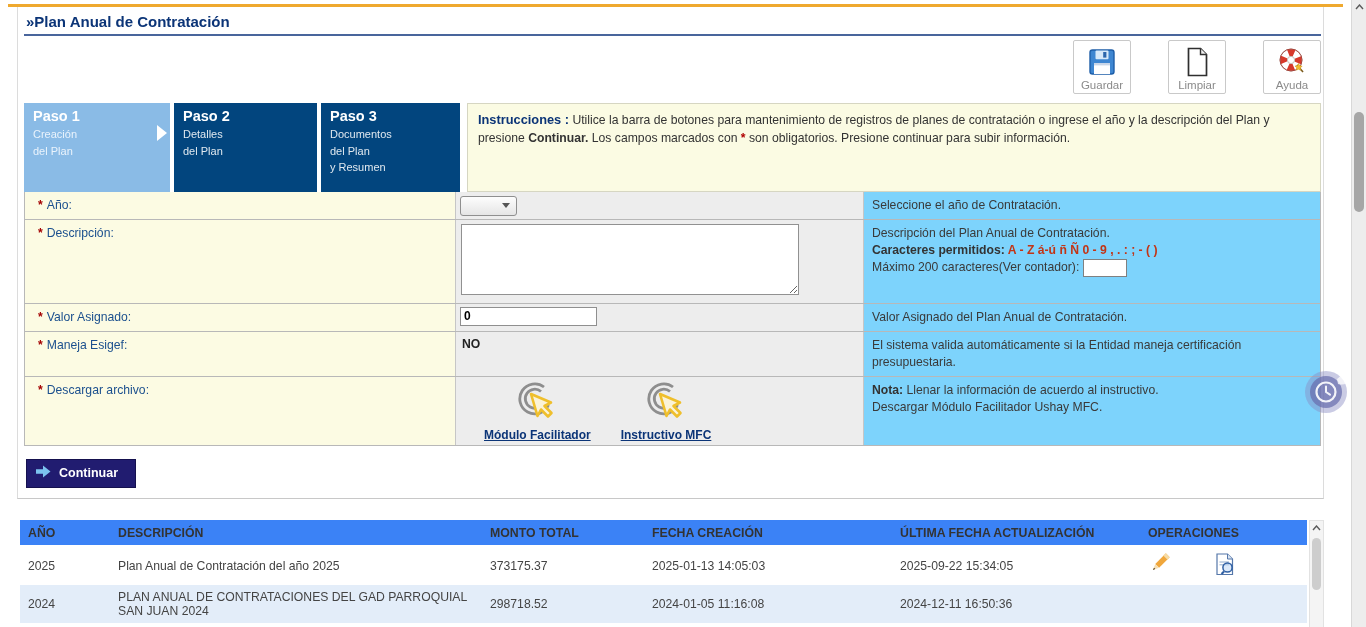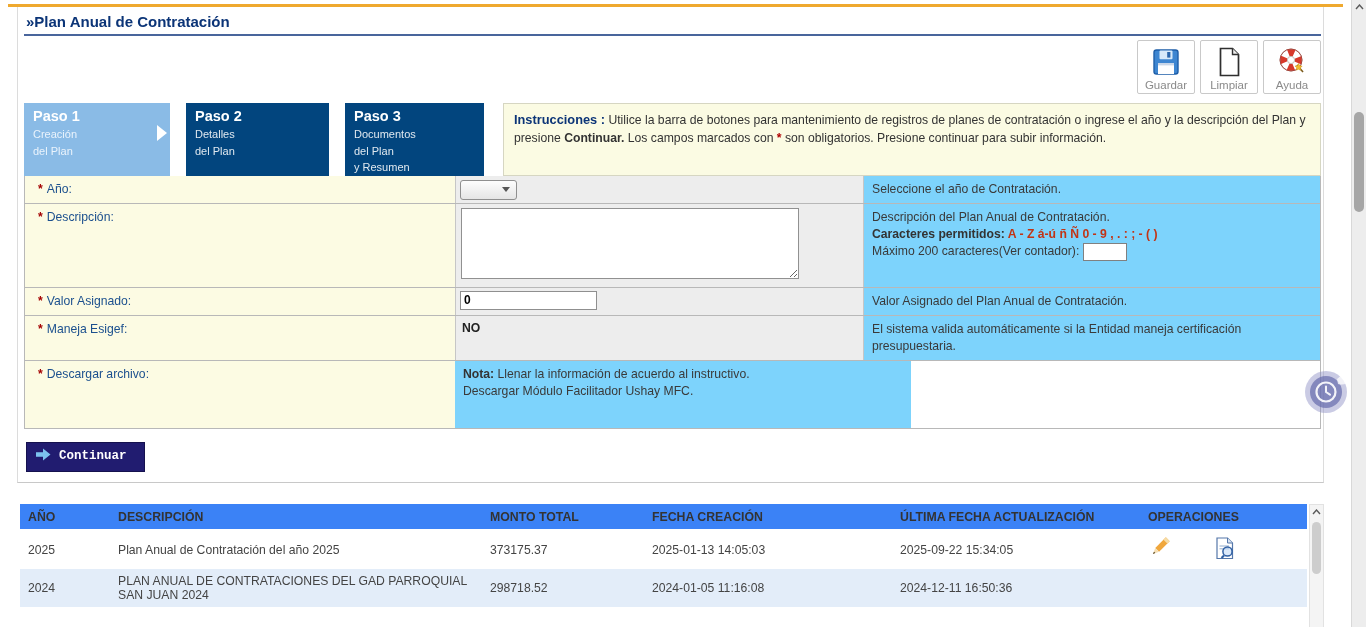--- a/index.html
+++ b/index.html
@@ -16,27 +16,27 @@
     border-left:1px solid #DCDCDC; border-right:1px solid #DCDCDC; border-bottom:1px solid #C8C8C8;
     padding:0 2px 10px 6px;
   }
   .titlebar { border-bottom:2px solid #49659C; padding:6px 0 4px 2px; }
   .page-title { color:#0B3477; font-size:15px; font-weight:bold; }
 
   .toolbar { display:flex; justify-content:flex-end; gap:5px; margin-top:4px; }
   .tbtn {
     width:58px; height:54px; border:1px solid #C9C9C9; border-radius:2px; background:#FFF;
     display:flex; flex-direction:column; align-items:center; justify-content:flex-end;
-    padding-bottom:2px; cursor:pointer;
+    padding-bottom:2px; cursor:pointer;margin-left:32px;
   }
   .ticon { height:34px; display:flex; align-items:center; }
   .tlabel { font-size:11.5px; color:#8A8A8A; }
 
   .steps-row { display:flex; margin-top:9px; align-items:stretch; min-height:67px; }
-  .step { margin-right:16px; padding:5px 0 0 9px; position:relative; color:#fff; }
+  .step { margin-right:4px; padding:5px 0 16px 9px; position:relative; color:#fff; }
   .step.active { width:146px; background:#8ABBE6; }
   .step.inactive { background:#02457E; }
   .step.s2 { width:143px; }
   .step.s3 { width:139px; }
   .step-title { font-size:14.5px; font-weight:bold; margin-bottom:2px; }
   .step-line { font-size:11px; line-height:1.5; color:rgba(255,255,255,.88); }
   .step.active .step-line { color:#EAF3FC; }
   .step-arrow {
     position:absolute; right:3px; top:22px; width:0; height:0;
     border-top:8px solid transparent; border-bottom:8px solid transparent; border-left:10px solid #FFF;
@@ -85,21 +85,21 @@
   .dl { display:flex; flex-direction:column; align-items:center; cursor:pointer; }
   .dl-link { color:#0B3477; font-weight:bold; font-size:12px; text-decoration:underline; margin-top:1px; }
 
   .help-bold { font-weight:bold; color:#333; }
   .chars-red { color:#C23415; font-weight:bold; }
   input.counter { width:44px; height:18px; border:1px solid #808080; margin-left:4px; vertical-align:middle; }
 
   .continuar {
     margin:13px 0 0 2px; display:inline-flex; align-items:center; gap:8px;
     background:#211C70; border:1px solid #15114E; color:#FFF; font-weight:bold; font-size:12.5px;
-    padding:5px 17px 6px 9px; cursor:pointer; font-family:Liberation Mono, monospace;
+    padding:5px 17px 6px 9px; cursor:pointer; font-family:Liberation Sans, sans-serif;
   }
 
   .table-section { position:relative; margin:21px 42px 0 20px; height:124px; overflow:hidden; }
   table.g-table { width:calc(100% - 17px); border-collapse:collapse; table-layout:fixed; }
   .g-table th {
     background:#3b82f6; font-size:12.3px; font-weight:bold; color:#333; text-align:left;
     padding:6px 8px 5px; border-bottom:3px solid #FFF; white-space:nowrap; overflow:hidden;
   }
   .g-table td { font-size:12.2px; color:#444; padding:5px 8px; border-top:1px solid #FFF; vertical-align:middle; }
   .g-table tr.alt td { background:#E3EDF9; }
@@ -245,20 +245,44 @@
         <span class="esigef-value">NO</span>
       </div>
       <div class="fcell-help">
         <span>El sistema valida automáticamente si la Entidad maneja certificación presupuestaria.</span>
       </div>
     </div>
 
     <div class="frow r-down">
       <div class="fcell-label">
         <span class="req">*</span><span class="flabel">Descargar archivo:</span>
+      </div>
+      <div class="fcell-input">
+        <div class="downloads">
+          <div class="dl">
+            <span>
+              <svg width="46" height="42" viewBox="0 0 46 42">
+                <path d="M30 5 A15 15 0 1 0 34.5 23" fill="none" stroke="#8E8E8E" stroke-width="2.8"></path>
+                <path d="M27 9.5 A9.5 9.5 0 1 0 29.5 20.5" fill="none" stroke="#8E8E8E" stroke-width="2.8"></path>
+                <path d="M17 12 L23.5 34 L27 27.5 L34 34.5 L37.5 31 L30.5 24 L37 20.5 Z" fill="#FBF3D8" stroke="#EFBF2C" stroke-width="2.6" stroke-linejoin="round"></path>
+              </svg>
+            </span>
+            <span class="dl-link">Módulo Facilitador</span>
+          </div>
+          <div class="dl">
+            <span>
+              <svg width="46" height="42" viewBox="0 0 46 42">
+                <path d="M30 5 A15 15 0 1 0 34.5 23" fill="none" stroke="#8E8E8E" stroke-width="2.8"></path>
+                <path d="M27 9.5 A9.5 9.5 0 1 0 29.5 20.5" fill="none" stroke="#8E8E8E" stroke-width="2.8"></path>
+                <path d="M17 12 L23.5 34 L27 27.5 L34 34.5 L37.5 31 L30.5 24 L37 20.5 Z" fill="#FBF3D8" stroke="#EFBF2C" stroke-width="2.6" stroke-linejoin="round"></path>
+              </svg>
+            </span>
+            <span class="dl-link">Instructivo MFC</span>
+          </div>
+        </div>
       </div>
       <div class="fcell-help">
         <div>
           <span class="help-bold">Nota:</span><span> Llenar la información de acuerdo al instructivo.</span>
         </div>
         <div>Descargar Módulo Facilitador Ushay MFC.</div>
       </div>
     </div>
 
   </div>

